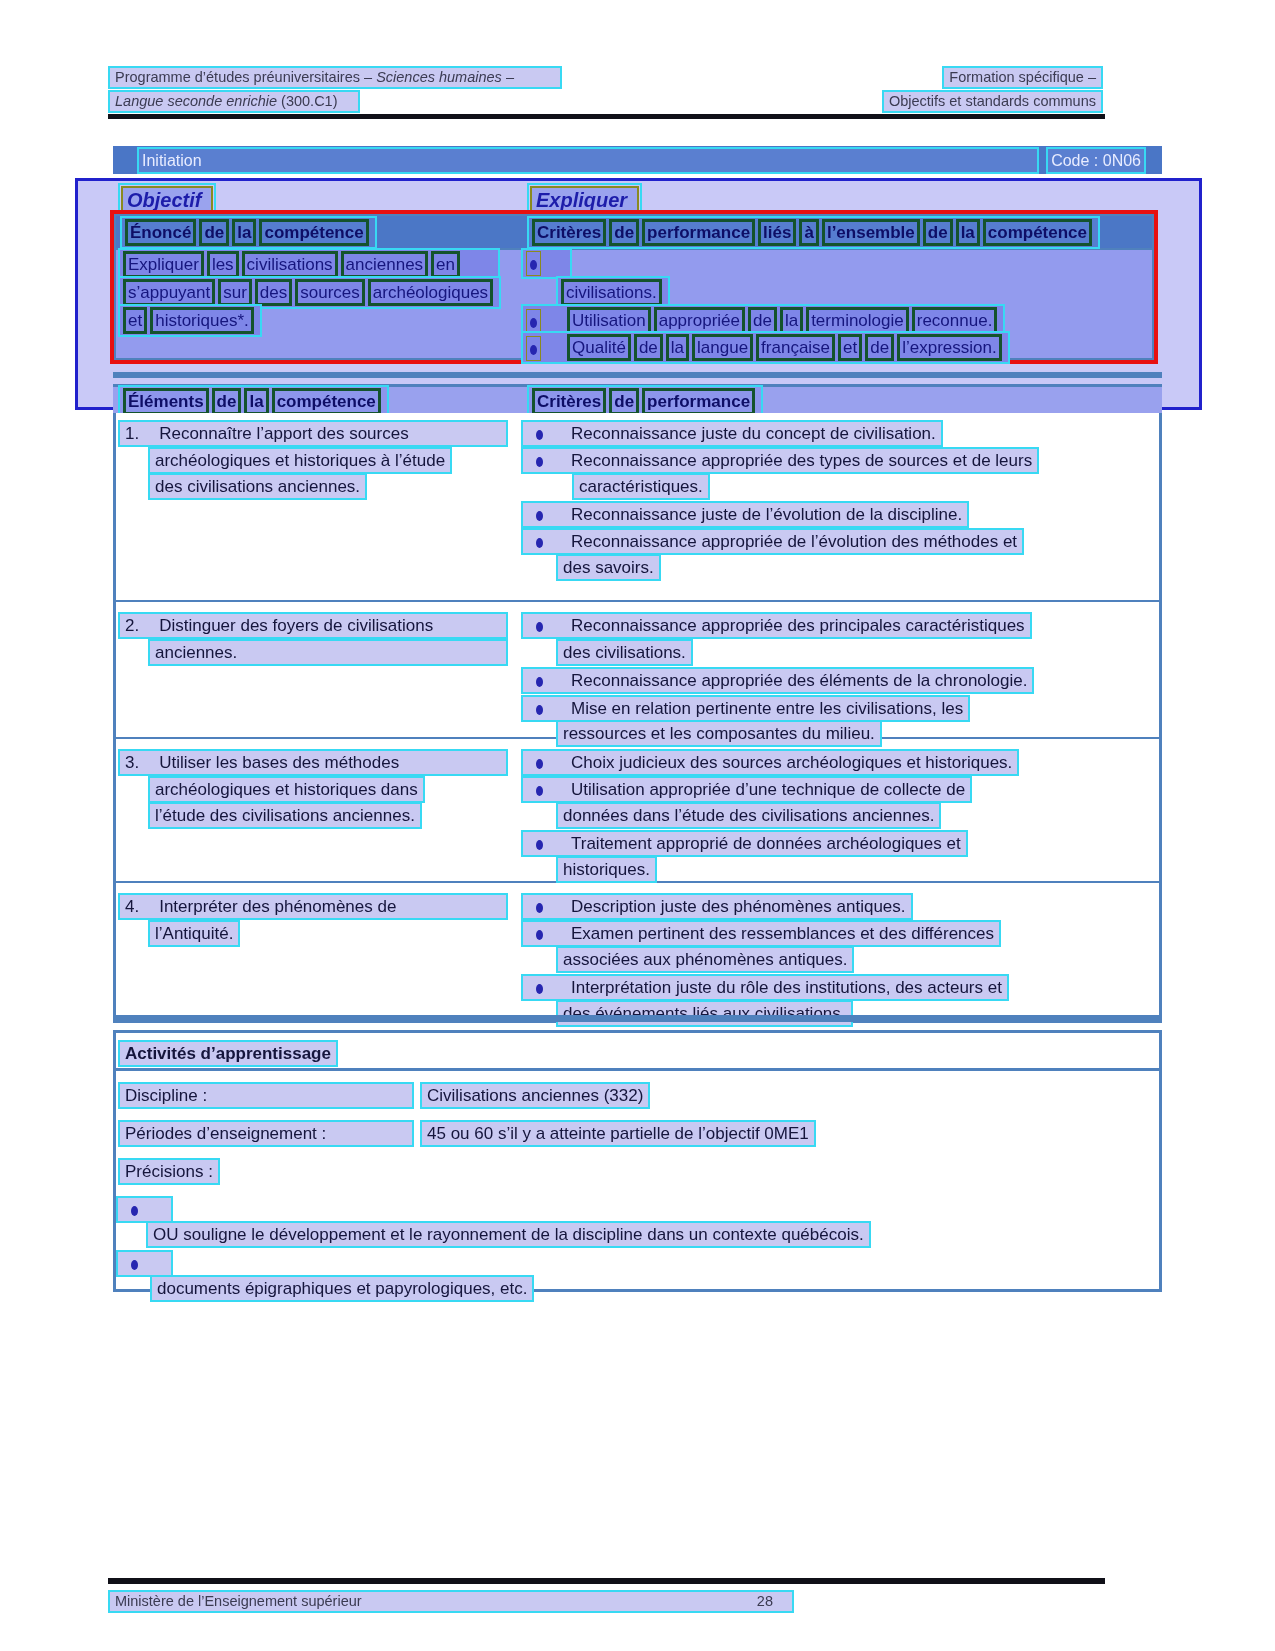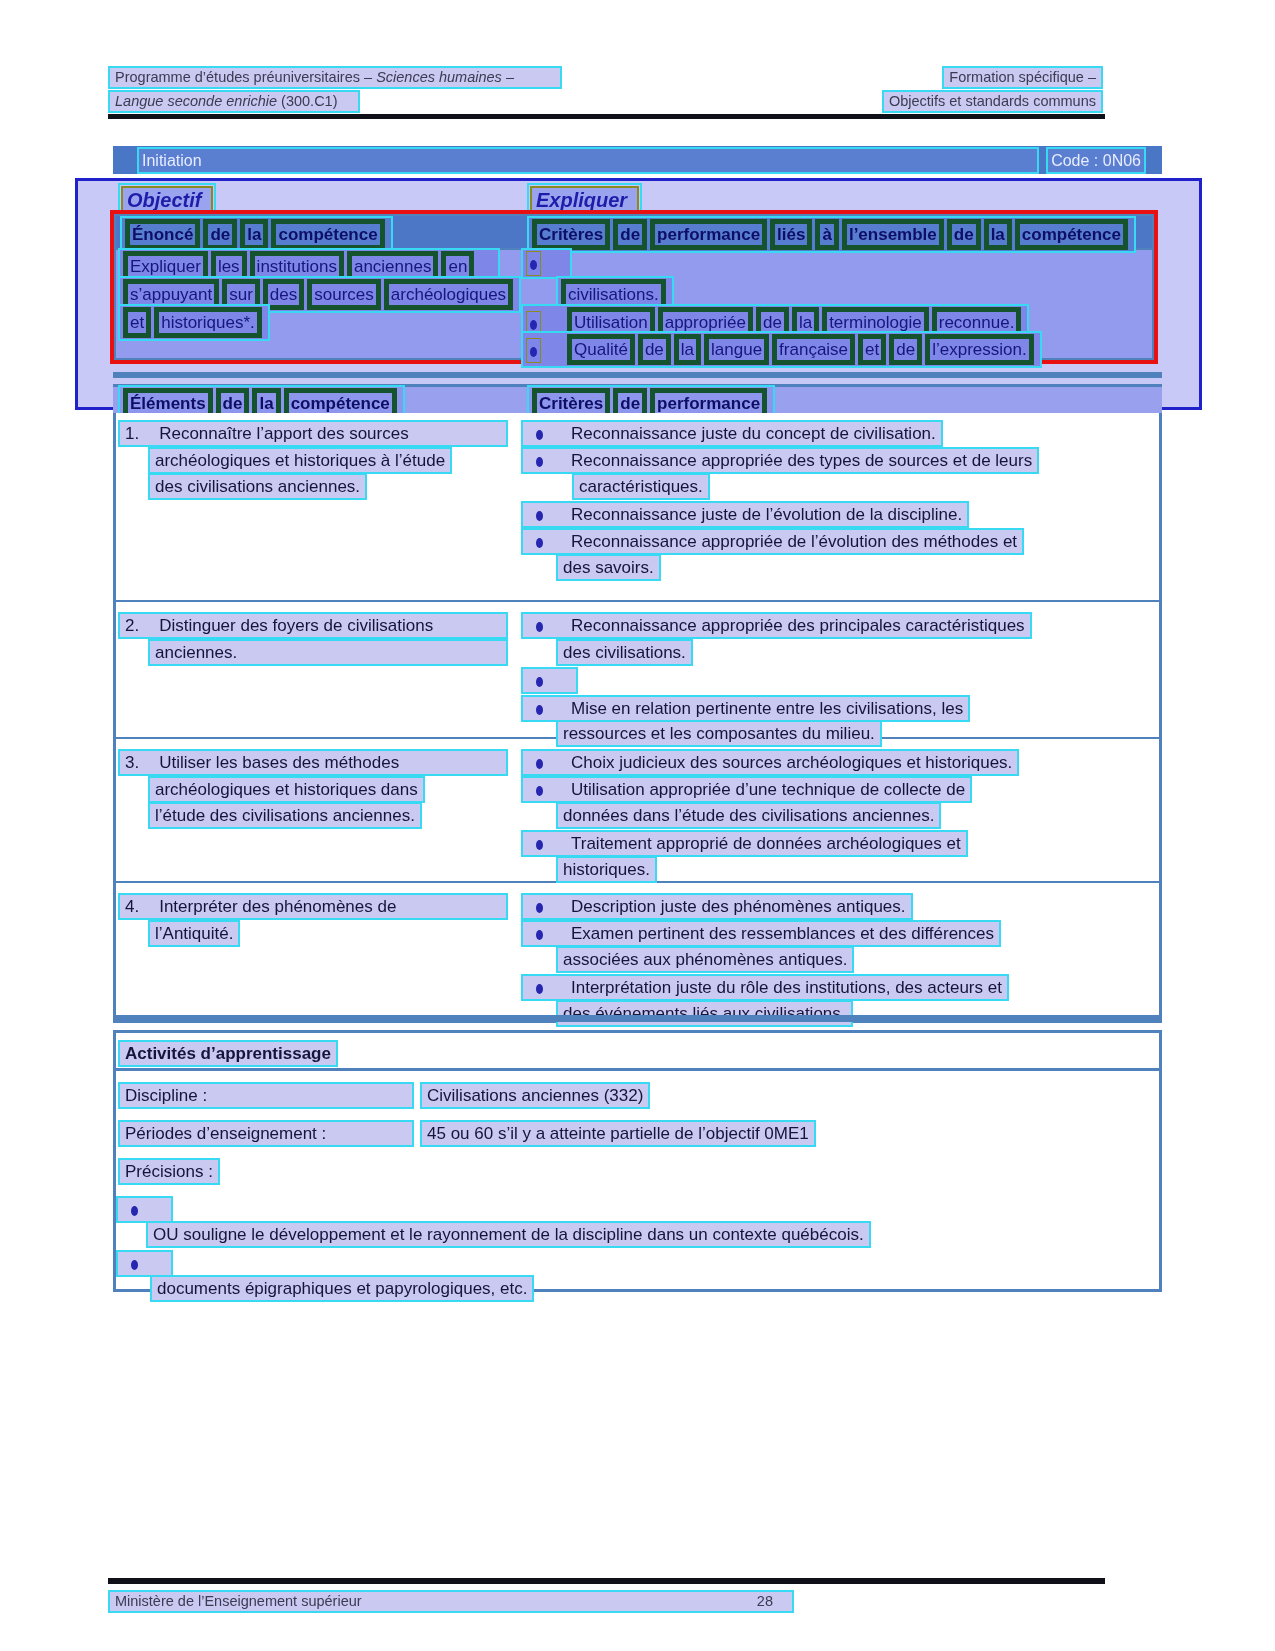--- a/index.html
+++ b/index.html
@@ -8,21 +8,21 @@
   
   .hl{display:inline-block;background:#c9c9f2;border:2px solid #38d9f3;color:#15153c;
       font-size:17px;line-height:21px;padding:1px 5px;white-space:nowrap;}
   .hlsm{font-size:14.5px;line-height:17px;color:#3b3b52;}
   .hlp{display:inline-block;background:#7e86e8;border:2px solid #38d9f3;color:#16167e;
       font-size:17px;line-height:21px;padding:1px 3px;white-space:nowrap;}
   .hlh{display:inline-block;background:#567dd0;border:2px solid #38d9f3;color:#0e0e66;font-weight:bold;
       font-size:17px;line-height:21px;padding:1px 3px;white-space:nowrap;}
   .hle{display:inline-block;background:#8d96ec;border:2px solid #38d9f3;color:#0e0e66;font-weight:bold;
       font-size:17px;line-height:21px;padding:1px 3px;white-space:nowrap;}
-  .wordify .w{display:inline-block;border:5px solid #14532d;padding:0 2px;margin:0 3px 0 0;}
+  .wordify .w{display:inline-block;border:3px solid #14532d;padding:0 2px;margin:0 3px 0 0;}
   .num{display:inline-block;margin-right:20px;}
   .blt{display:inline-block;width:7px;height:10px;border-radius:50%;background:#2626b0;
        vertical-align:middle;margin:0 28px 0 8px;}
   .bltw{display:inline-block;border:1px solid #8a8a20;padding:1px 3px;margin-right:26px;vertical-align:middle;}
   .bltw .blt{margin:0;}
   
   .band{position:absolute;background:#4a76c6;}
   .rule{position:absolute;background:#101018;}
   .srule{position:absolute;background:#4f81bd;}
   .outerbox{position:absolute;border:3px solid #2121cc;background:#c9c9f7;}
@@ -74,21 +74,21 @@
   </div>
 </div>
 <div class="abs" style="left:120px;top:216px;">
   <span class="hlh wordify"><span class="w">Énoncé</span><span class="w">de</span><span class="w">la</span><span class="w">compétence</span></span>
 </div>
 <div class="abs" style="left:527px;top:216px;">
   <span class="hlh wordify"><span class="w">Critères</span><span class="w">de</span><span class="w">performance</span><span class="w">liés</span><span class="w">à</span><span class="w">l’ensemble</span><span class="w">de</span><span class="w">la</span><span class="w">compétence</span></span>
 </div>
 
 <div class="abs" style="left:118px;top:248px;">
-  <span class="hlp" style="min-width:372px;"><span class="wordify"><span class="w">Expliquer</span><span class="w">les</span><span class="w">institutions</span><span class="w">anciennes</span><span class="w">en</span></span></span>
+  <span class="hlp" style="min-width:372px;"><span class="wordify"><span class="w">Expliquer</span><span class="w">les</span><span class="w">civilisations</span><span class="w">anciennes</span><span class="w">en</span></span></span>
 </div>
 <div class="abs" style="left:118px;top:276px;">
   <span class="hlp"><span class="wordify"><span class="w">s’appuyant</span><span class="w">sur</span><span class="w">des</span><span class="w">sources</span><span class="w">archéologiques</span></span></span>
 </div>
 <div class="abs" style="left:118px;top:304px;">
   <span class="hlp"><span class="wordify"><span class="w">et</span><span class="w">historiques*.</span></span></span>
 </div>
 
 <div class="abs" style="left:521px;top:248px;">
   <span class="hlp"><span class="bltw"><span class="blt"></span></span></span>
@@ -138,21 +138,21 @@
 
 <div class="abs" style="left:118px;top:612px;">
   <span class="hl" style="min-width:376px;"><span class="num">2.</span><span>Distinguer des foyers de civilisations</span></span>
 </div>
 <div class="abs" style="left:148px;top:639px;"><span class="hl" style="min-width:346px;">anciennes.</span></div>
 <div class="abs" style="left:521px;top:612px;">
   <span class="hl"><span class="blt"></span><span>Reconnaissance appropriée des principales caractéristiques</span></span>
 </div>
 <div class="abs" style="left:556px;top:639px;"><span class="hl">des civilisations.</span></div>
 <div class="abs" style="left:521px;top:667px;">
-  <span class="hl"><span class="blt"></span></span>
+  <span class="hl"><span class="blt"></span><span>Reconnaissance appropriée des éléments de la chronologie.</span></span>
 </div>
 <div class="abs" style="left:521px;top:695px;">
   <span class="hl"><span class="blt"></span><span>Mise en relation pertinente entre les civilisations, les</span></span>
 </div>
 <div class="abs" style="left:556px;top:720px;"><span class="hl">ressources et les composantes du milieu.</span></div>
 
 <div class="abs" style="left:118px;top:749px;">
   <span class="hl" style="min-width:376px;"><span class="num">3.</span><span>Utiliser les bases des méthodes</span></span>
 </div>
 <div class="abs" style="left:148px;top:776px;"><span class="hl">archéologiques et historiques dans</span></div>

